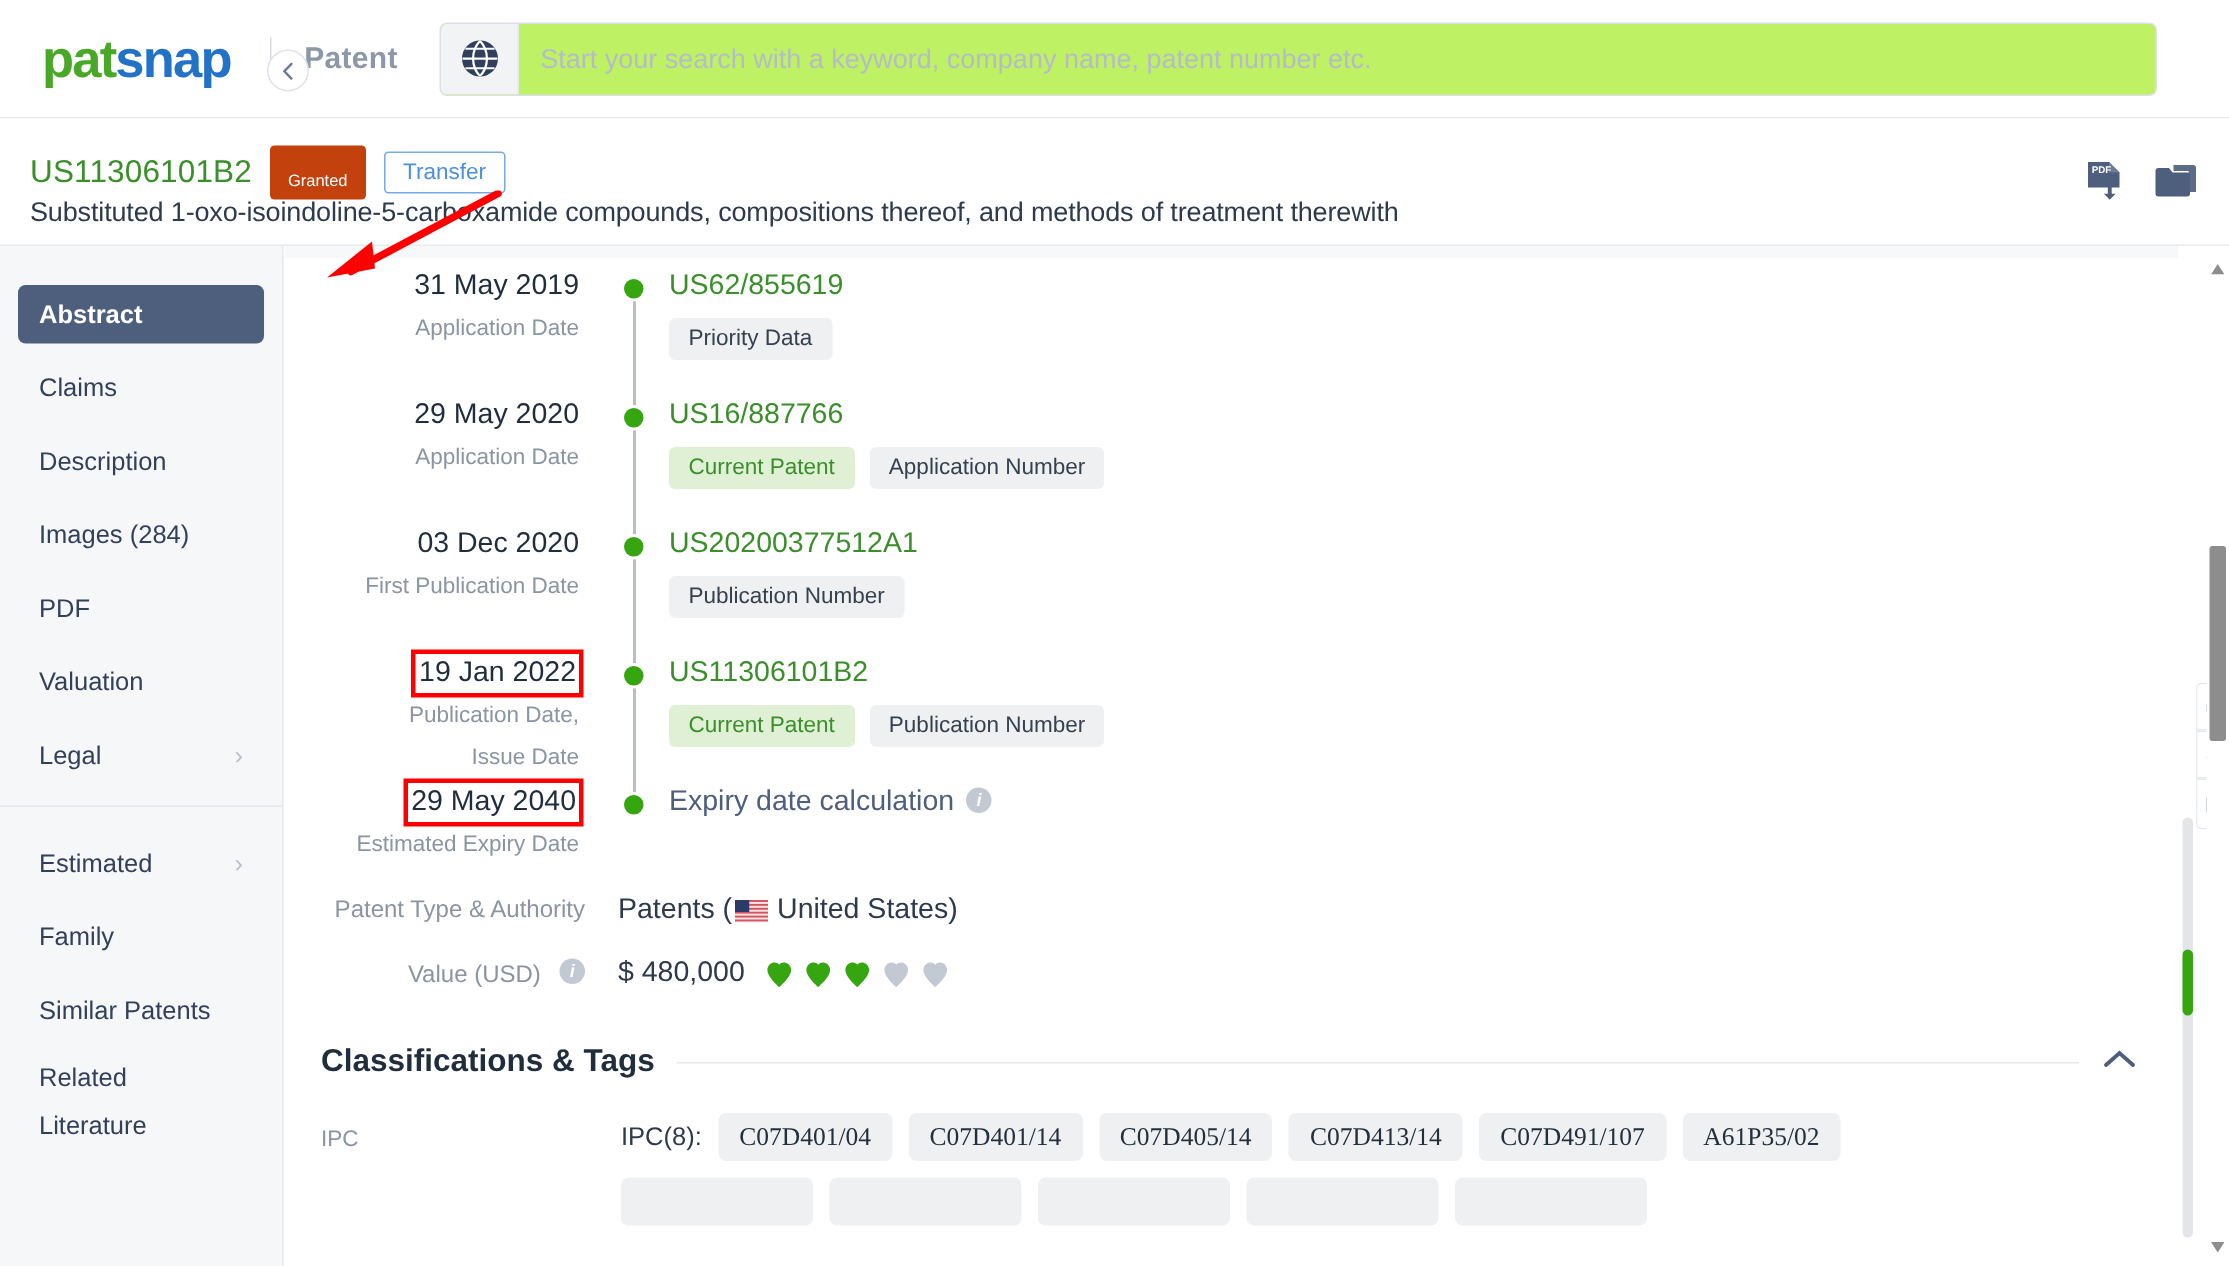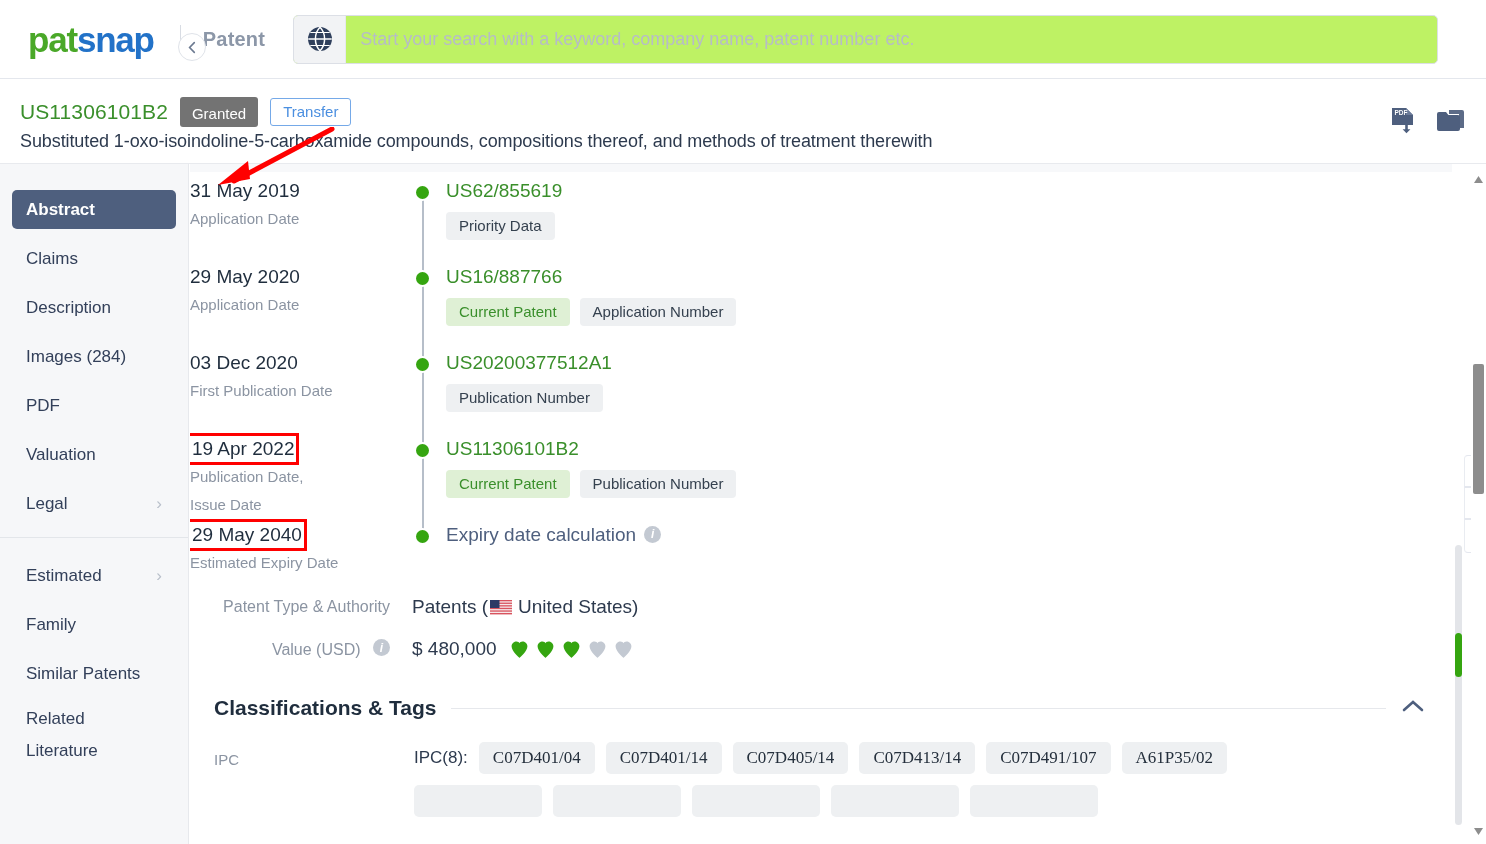--- a/index.html
+++ b/index.html
@@ -55,22 +55,22 @@
   .patent-head {
     position: absolute; top: 79px; left: 0; width: 1486px; height: 85px;
     border-bottom: 1px solid #e8eaee; background: #fff;
   }
   .ph-line1 {
     position: absolute; left: 20px; top: 18px;
     display: flex; align-items: center; gap: 12px;
   }
   .pub-number { font-size: 21px; color: #3a8f2b; letter-spacing: .1px; }
   .badge-granted {
-    background: #737373; color: #fff; font-size: 15px;
-    padding: 9px 12px 6px; border-radius: 3px; line-height: 1;
+    background: #c2410c; color: #fff; font-size: 11px;
+    padding: 19px 12px 6px; border-radius: 3px; line-height: 1;
   }
   .btn-transfer {
     border: 1px solid #75a9e8; color: #4b8fe0; background: #fff;
     font-size: 15px; padding: 5px 12px 6px; border-radius: 3px;
     line-height: 1; cursor: pointer;
     font-family: "Liberation Sans", sans-serif;
   }
   .ph-title {
     position: absolute; left: 20px; top: 52px;
     font-size: 18px; color: #2d3a4e; letter-spacing: -.1px;
@@ -121,21 +121,21 @@
   .timeline { position: relative; padding-top: 6px; }
   .tl-axis {
     position: absolute; left: 232px; top: 16px; width: 2px; bottom: 0;
     background: #b6bec9;
   }
   .tl-row {
     position: relative; display: flex; align-items: flex-start;
     min-height: 86px;
   }
   .tl-left {
-    width: 214px; padding-right: 18px; flex: none;
+    width: 214px; text-align: right; padding-right: 18px; flex: none;
   }
   .tl-date {
     font-size: 19px; color: #1f2d3d; line-height: 26px;
     display: inline-block; position: relative;
   }
   .tl-date.boxed {
     outline: 3px solid #ff0000; padding: 0 2px;
   }
   .tl-sub {
     font-size: 15px; color: #8b94a2; line-height: 26px; margin-top: 2px;
@@ -383,21 +383,21 @@
             </div>
             <div class="tl-right">
               <div class="tl-num">US20200377512A1</div>
               <div class="tl-tags">
                 <span class="tag">Publication Number</span>
               </div>
             </div>
           </div>
           <div class="tl-row">
             <div class="tl-left">
-              <div><span class="tl-date boxed">19 Apr 2022</span></div>
+              <div><span class="tl-date boxed">19 Jan 2022</span></div>
               <div class="tl-sub">Publication Date,</div>
               <div class="tl-sub">Issue Date</div>
             </div>
             <div class="tl-dot">
               <span class="dot"></span>
             </div>
             <div class="tl-right">
               <div class="tl-num">US11306101B2</div>
               <div class="tl-tags">
                 <span class="tag green">Current Patent</span>

